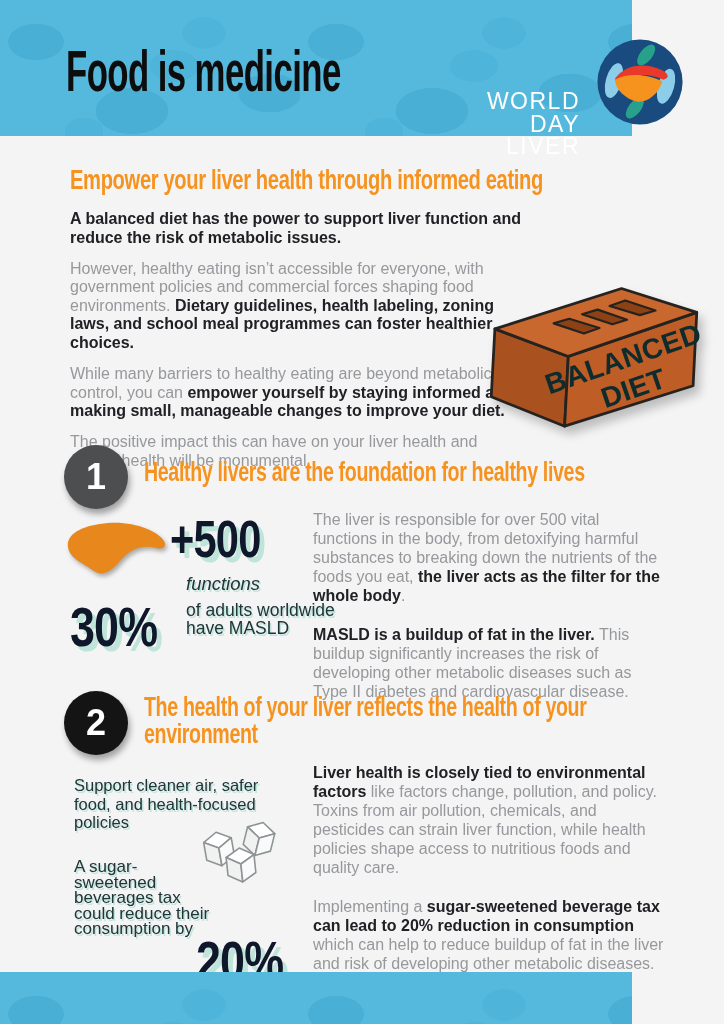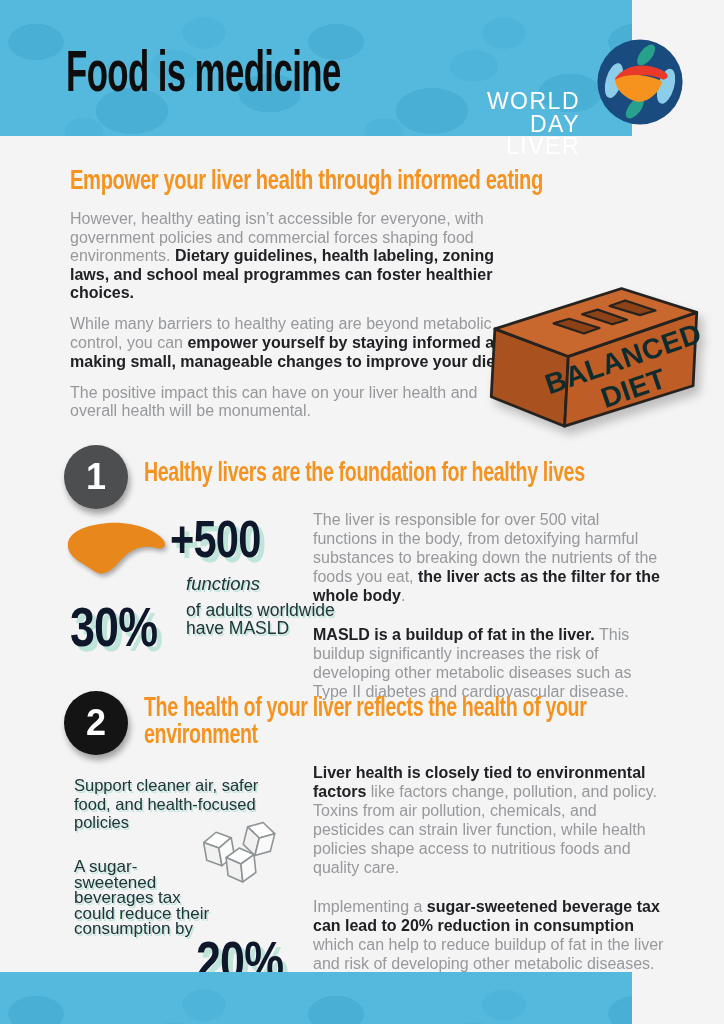--- a/index.html
+++ b/index.html
@@ -108,20 +108,21 @@
       <path d="M20,43 C30,28 52,25 70,34 C77,38 78,42 71,44 C54,36 34,38 22,49 Z" fill="#E8392B"></path>
       <path d="M20,44 C36,36 56,39 70,46 C66,60 53,69 43,67 C31,64 21,55 20,44 Z" fill="#F6921E"></path>
     </svg>
   </div>
 
   <div class="h-orange" id="intro-heading" style="left:70px;top:165px;">
     <span class="cond">Empower your liver health through informed eating</span>
   </div>
 
   <div class="copy" style="left:70px;top:210px;width:452px;">
+    <p><span class="b">A balanced diet has the power to support liver function and reduce the risk of metabolic issues.</span></p>
     <p><span>However, healthy eating isn’t accessible for everyone, with government policies and commercial forces shaping food environments. </span><span class="b">Dietary guidelines, health labeling, zoning laws, and school meal programmes can foster healthier choices.</span></p>
     <p><span>While many barriers to healthy eating are beyond metabolic control, you can </span><span class="b">empower yourself by staying informed and making small, manageable changes to improve your diet.</span></p>
     <p><span>The positive impact this can have on your liver health and overall health will be monumental.</span></p>
   </div>
 
   <svg class="icon-abs" style="left:482px;top:272px;filter:drop-shadow(5px 7px 5px rgba(0,0,0,0.22));" width="224" height="156" viewBox="0 0 240 170">
     <g stroke="#26221F" stroke-width="3" stroke-linejoin="round">
       <polygon points="12,62 92,92 88,168 8,136" fill="#A9521F"></polygon>
       <polygon points="92,92 232,44 228,124 88,168" fill="#BE5D26"></polygon>
       <polygon points="12,62 150,18 232,44 92,92" fill="#C8682E"></polygon>

